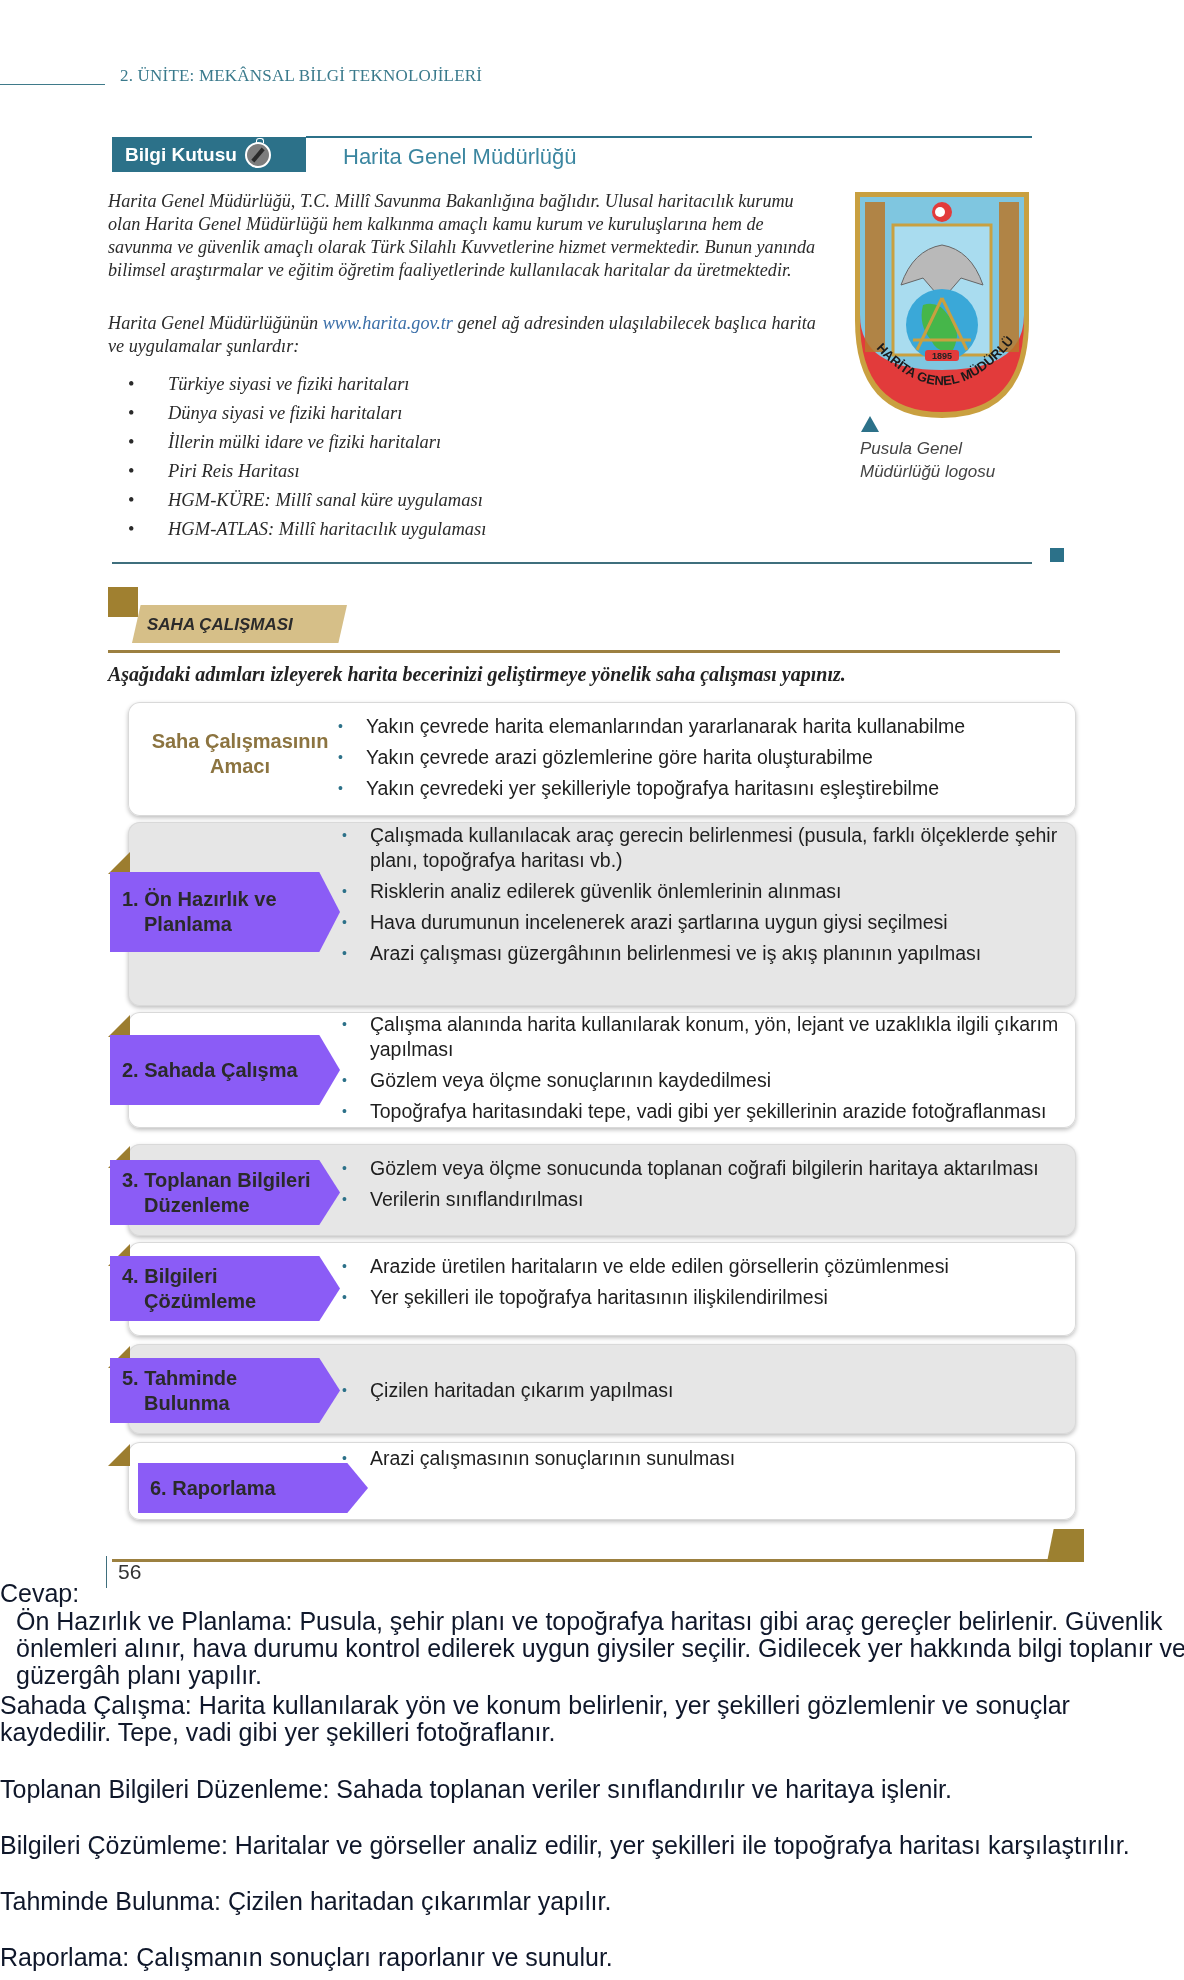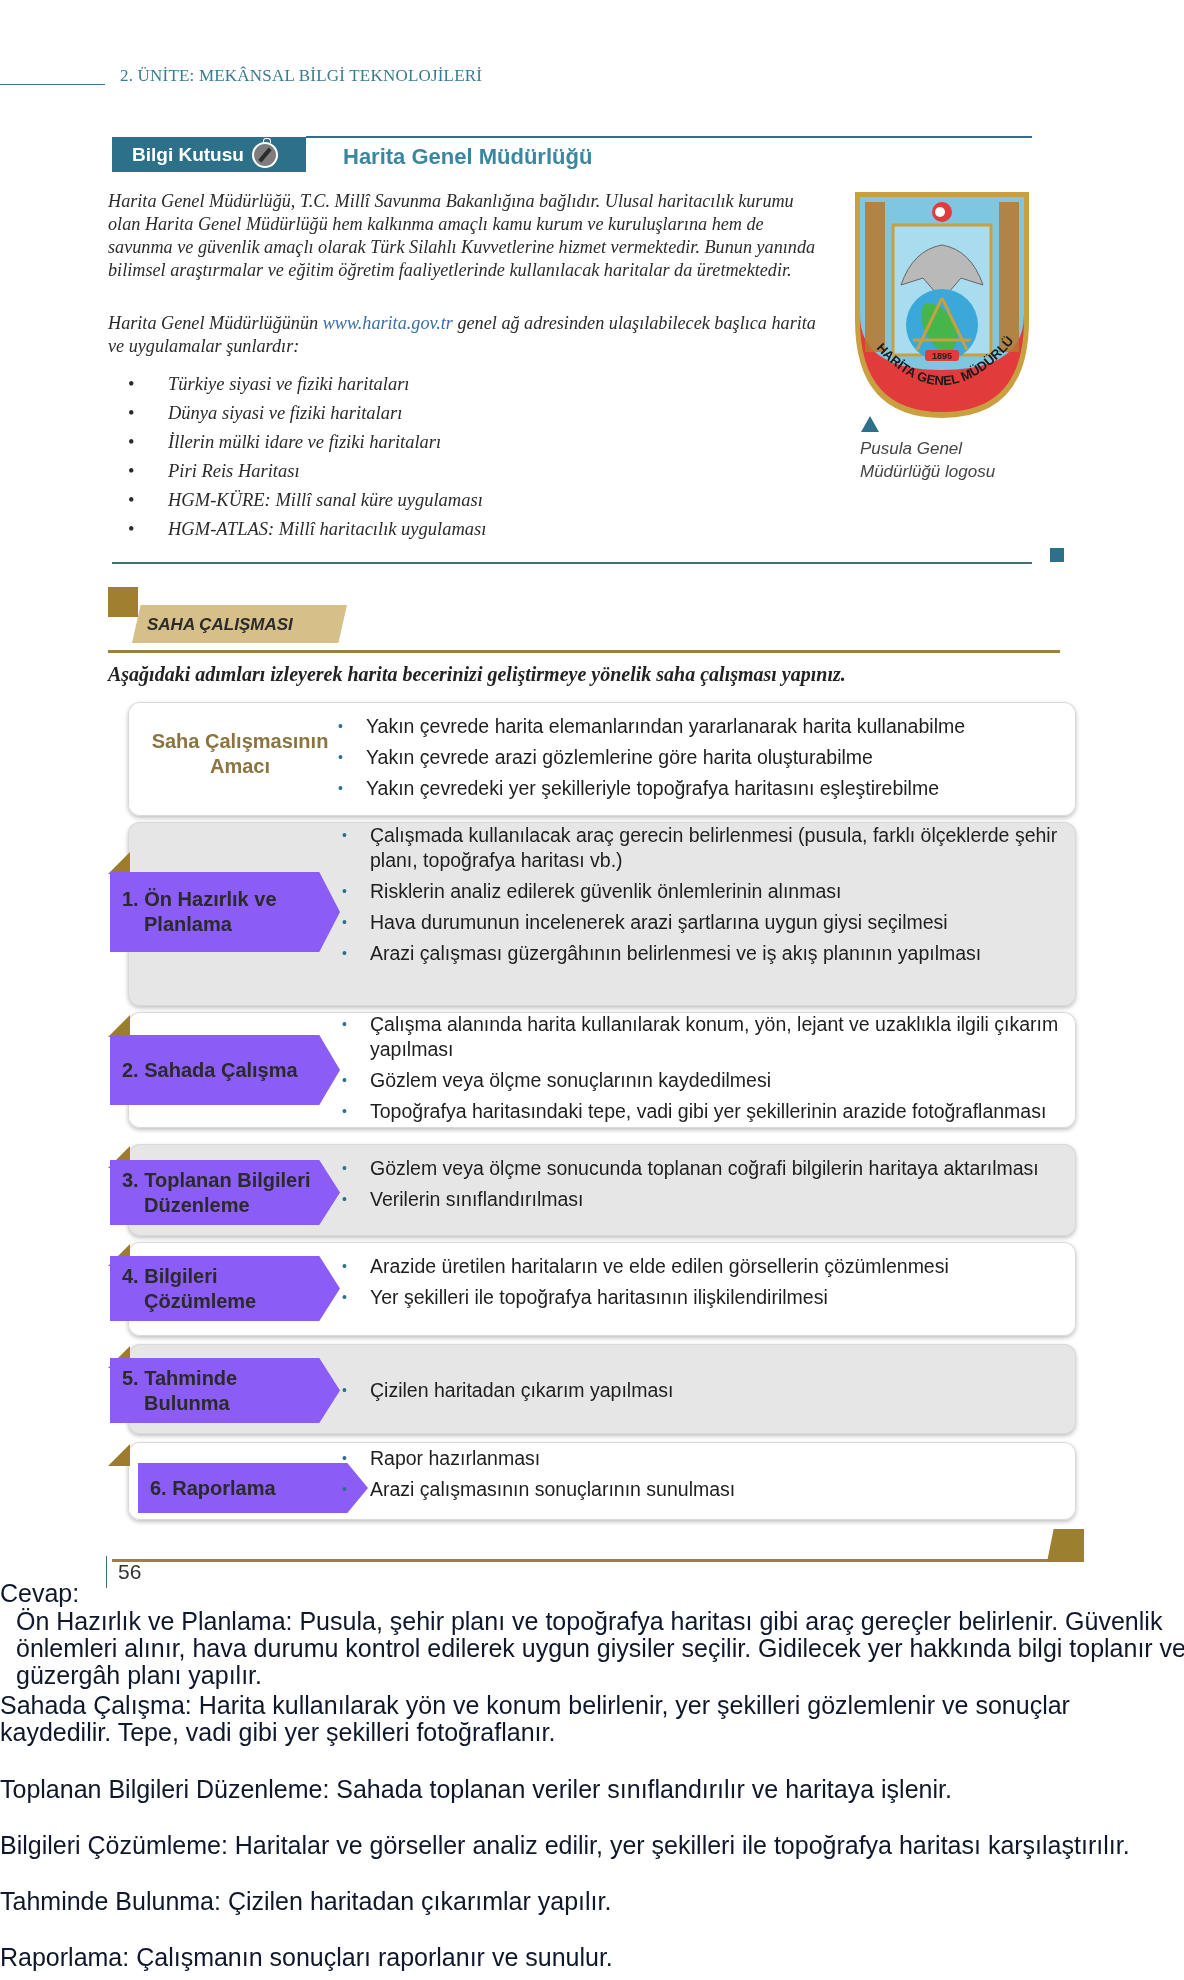--- a/index.html
+++ b/index.html
@@ -4,26 +4,26 @@
 <style>
   html, body { margin:0; padding:0; background:#ffffff; }
   body { width:1184px; height:1980px; position:relative; overflow:hidden; font-family:"Liberation Sans", sans-serif; }
   .abs { position:absolute; }
 
   
   .unit-line { left:0; top:84px; width:105px; height:1px; background:#3f7a8a; }
   .unit-title { left:120px; top:66px; font-family:"Liberation Serif", serif; font-size:17px; color:#3a7a8c; letter-spacing:0.2px; }
 
   
-  .bk-banner { left:112px; top:137px; width:194px; height:35px; background:#2c7189; color:#fff; font-weight:bold; font-size:19px; display:flex; align-items:center; padding-left:20px; box-sizing:border-box; }
+  .bk-banner { left:112px; top:137px; width:194px; height:35px; background:#2c7189; color:#fff; font-weight:bold; font-size:19px; display:flex; align-items:center; padding-left:13px; box-sizing:border-box; }
   .bk-compass { width:26px; height:26px; border-radius:50%; background:#7d7d7d; border:2px solid #fff; margin-left:8px; position:relative; box-sizing:border-box; }
   .bk-compass::before { content:""; position:absolute; left:9px; top:3px; width:4px; height:16px; background:#2b2b2b; transform:rotate(40deg); }
   .bk-compass::after { content:""; position:absolute; left:9px; top:-6px; width:6px; height:4px; border:1px solid #fff; border-bottom:none; border-radius:3px 3px 0 0; }
   .bk-topline { left:306px; top:136px; width:726px; height:2px; background:#2c7189; }
-  .bk-title { left:343px; top:144px; font-size:22px; font-weight:bold; color:#3b86a0; }
+  .bk-title { left:343px; top:144px; font-size:22px; font-weight:normal; color:#3b86a0; }
   .bk-para { left:108px; width:712px; font-family:"Liberation Serif", serif; font-style:italic; font-size:18.2px; line-height:23px; color:#2a2a2a; }
   .bk-para a { color:#3a6ea8; text-decoration:none; }
   .bk-list { left:128px; top:370px; width:600px; margin:0; padding:0; list-style:none; font-family:"Liberation Serif", serif; font-style:italic; font-size:18.5px; color:#2a2a2a; }
   .bk-list li { height:29px; line-height:29px; position:relative; padding-left:40px; }
   .bk-list li::before { content:"•"; position:absolute; left:0; font-style:normal; }
   .bk-bottomline { left:112px; top:562px; width:920px; height:2px; background:#3f6f7d; }
   .bk-square { left:1050px; top:548px; width:14px; height:14px; background:#2c7189; }
 
   .logo { left:853px; top:190px; width:178px; height:230px; }
   .logo-tri { left:861px; top:416px; width:0; height:0; border-left:9px solid transparent; border-right:9px solid transparent; border-bottom:16px solid #2c7189; }
@@ -194,21 +194,20 @@
 </ul>
 
 <div class="box white" style="top:1442px;height:78px;"></div>
 <div class="step-corner" style="top:1444px;"></div>
 <div class="step-label" style="top:1463px;height:50px;margin-left:28px;">
   <div>
       <span>6. Raporlama</span>
     </div>
 </div>
 <ul class="bullets" style="top:1446px;width:730px;">
-  <li>Rapor hazırlanması</li>
   <li>Arazi çalışmasının sonuçlarının sunulması</li>
 </ul>
 
 <div class="abs bottom-line"></div>
 <div class="abs bottom-tab"></div>
 <div class="abs page-sep"></div>
 <div class="abs page-num">56</div>
 
 <div class="abs answer" style="top:1580px;">Cevap:</div>
 <div class="abs answer" style="top:1608px;margin-left:16px;">Ön Hazırlık ve Planlama: Pusula, şehir planı ve topoğrafya haritası gibi araç gereçler belirlenir. Güvenlik önlemleri alınır, hava durumu kontrol edilerek uygun giysiler seçilir. Gidilecek yer hakkında bilgi toplanır ve güzergâh planı yapılır.</div>

